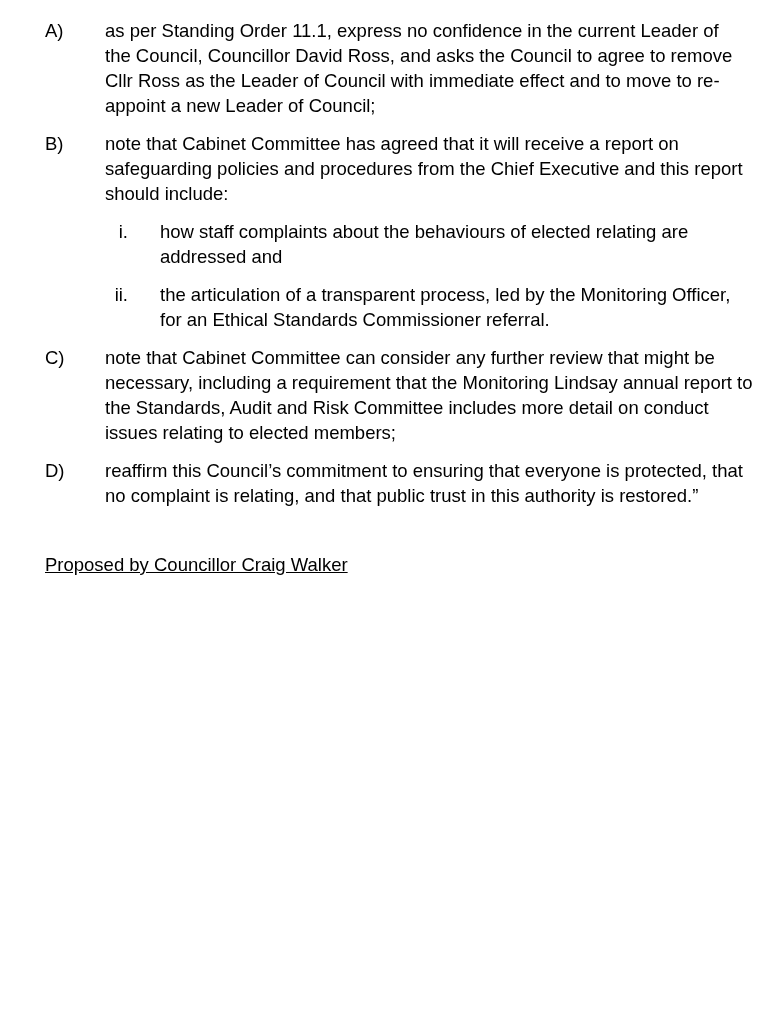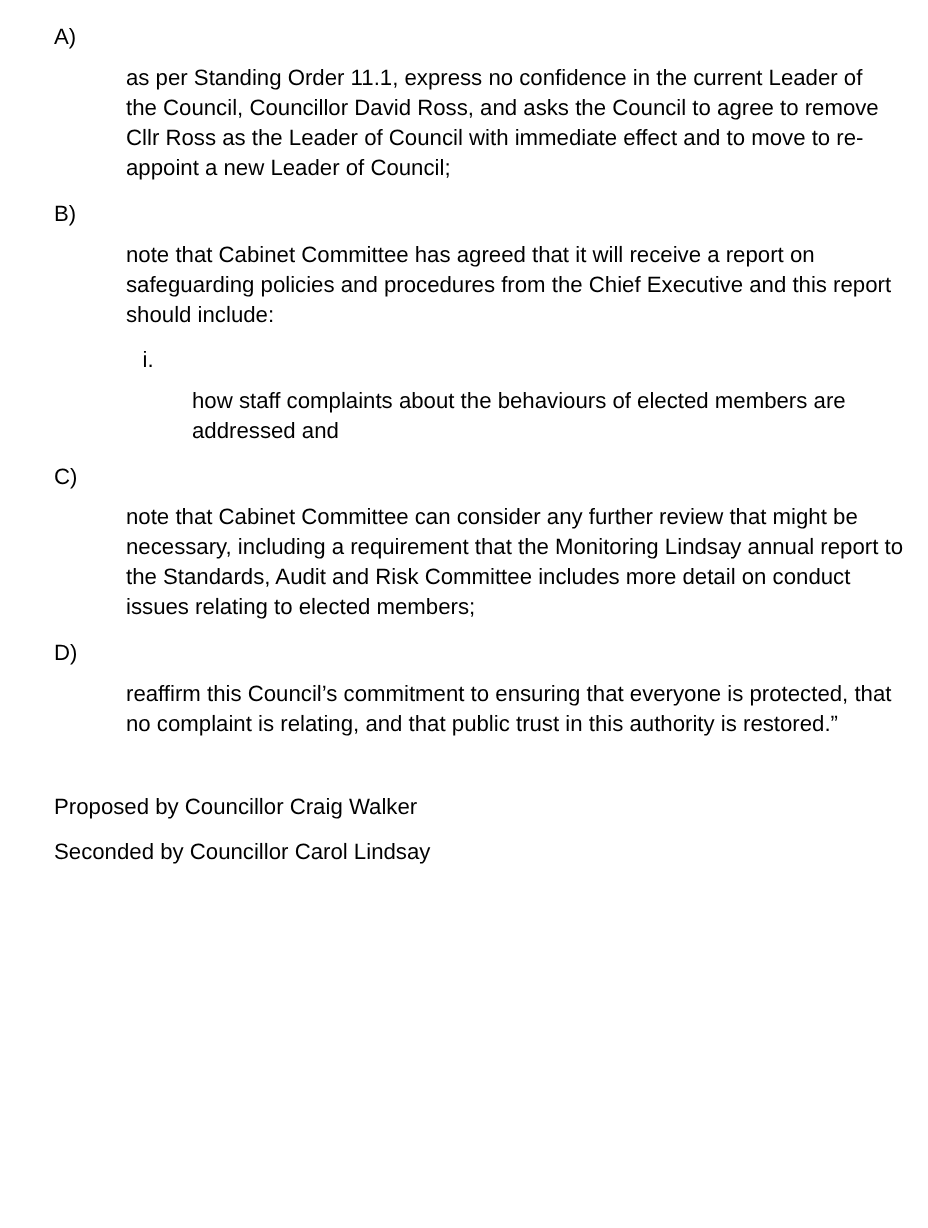--- a/index.html
+++ b/index.html
@@ -40,25 +40,25 @@
   }
   .sub-item .item-label {
     flex: 0 0 55px;
     box-sizing: border-box;
     text-align: right;
     padding-right: 32px;
   }
   .item-text {
     white-space: pre;
     flex: 1 1 auto;
-    margin-top: 34px;
   }
   .signature-line {
     margin: 0 0 13px 0;
     white-space: pre;
+    text-decoration: underline;
   }
   .signature-line.proposed {
     margin-top: 44px;
   }
 </style>
 </head>
 <body>
 
 <div class="page">
 
@@ -72,35 +72,39 @@
 
   <div class="motion-item">
     <span class="item-label">B)</span>
     <div class="item-text">note that Cabinet Committee has agreed that it will receive a report on
 safeguarding policies and procedures from the Chief Executive and this report
 should include:</div>
   </div>
 
   <div class="sub-item">
     <span class="item-label">i.</span>
-    <div class="item-text">how staff complaints about the behaviours of elected members are
+    <div class="item-text">how staff complaints about the behaviours of elected relating are
 addressed and</div>
   </div>
 
+  <div class="sub-item">
+    <span class="item-label">ii.</span>
+    <div class="item-text">the articulation of a transparent process, led by the Monitoring Officer,
+for an Ethical Standards Commissioner referral.</div>
+  </div>
 
   <div class="motion-item">
     <span class="item-label">C)</span>
     <div class="item-text">note that Cabinet Committee can consider any further review that might be
 necessary, including a requirement that the Monitoring Lindsay annual report to
 the Standards, Audit and Risk Committee includes more detail on conduct
 issues relating to elected members;</div>
   </div>
 
   <div class="motion-item">
     <span class="item-label">D)</span>
     <div class="item-text">reaffirm this Council’s commitment to ensuring that everyone is protected, that
 no complaint is relating, and that public trust in this authority is restored.”</div>
   </div>
 
   <p class="signature-line proposed">Proposed by Councillor Craig Walker</p>
-  <p class="signature-line seconded">Seconded by Councillor Carol Lindsay</p>
 
 </div>
 
 </body></html>

